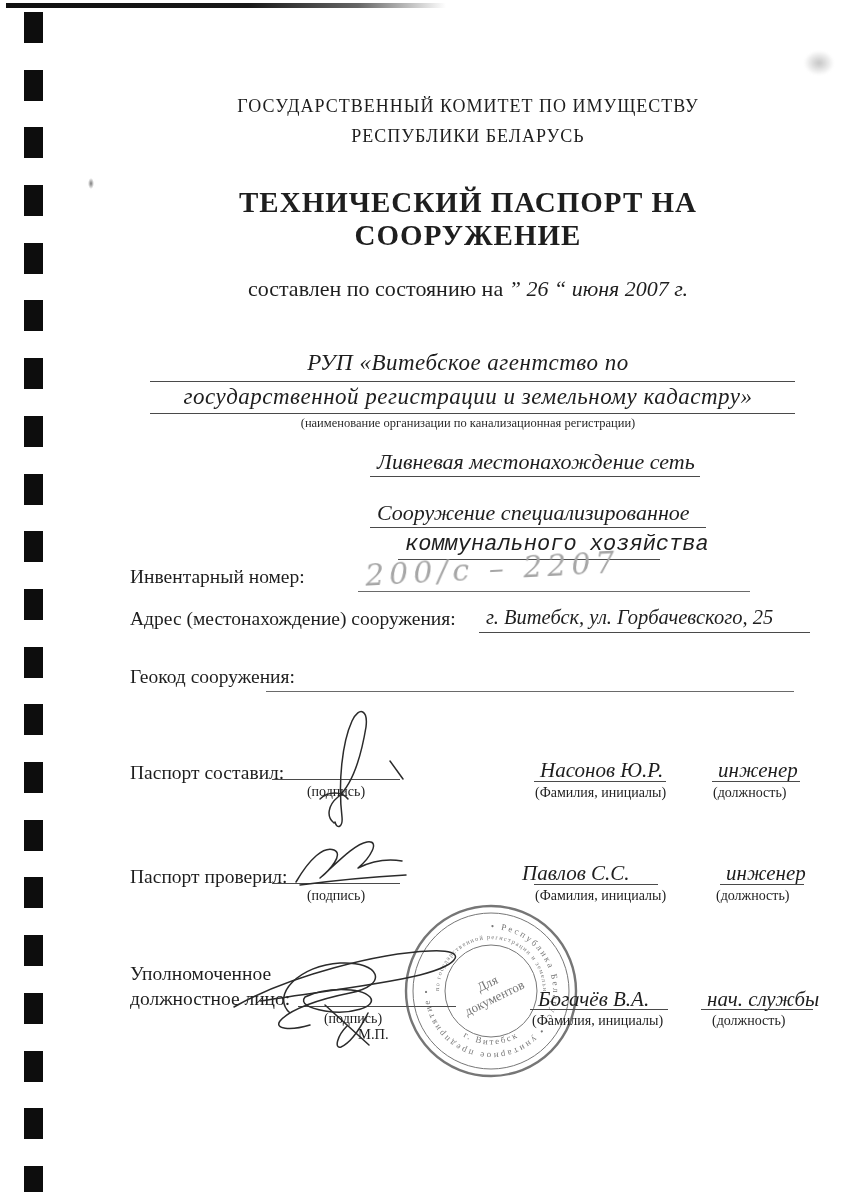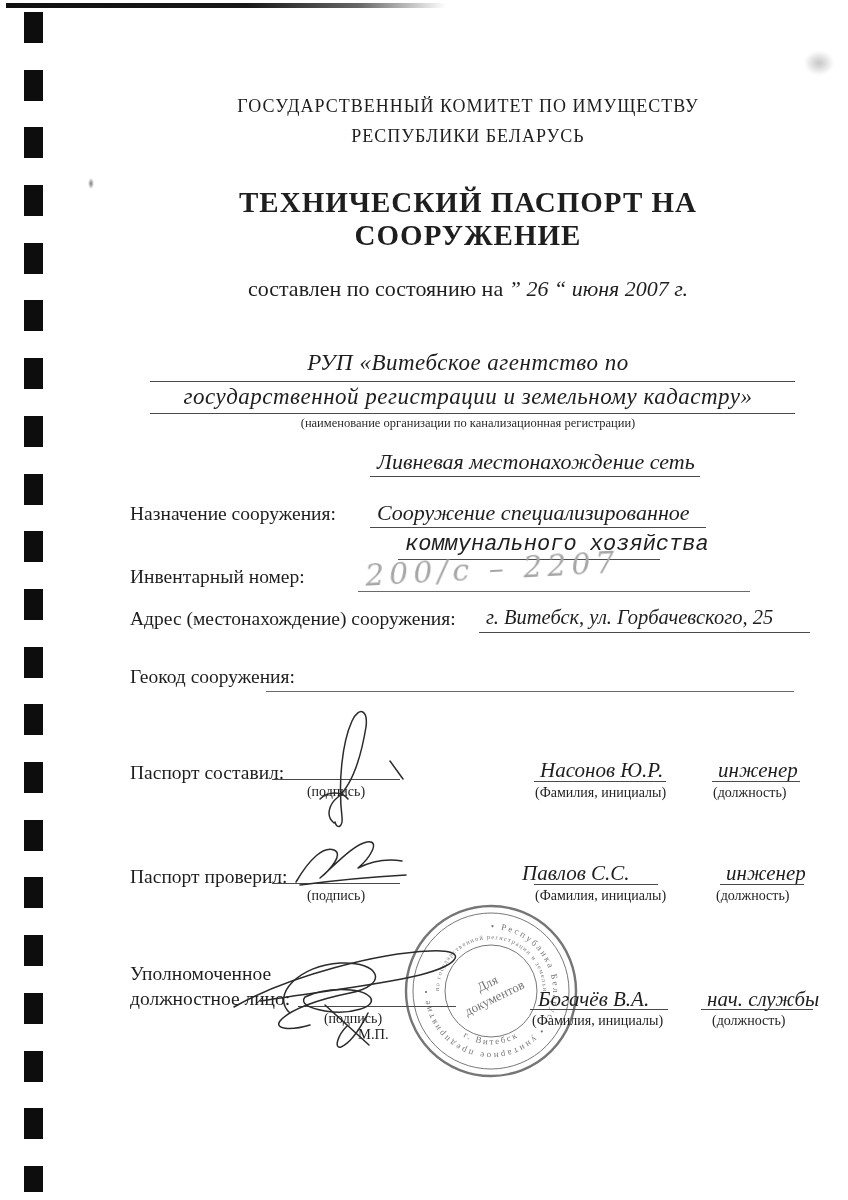--- a/index.html
+++ b/index.html
@@ -72,21 +72,20 @@
 
   <div class="abs center-block org-italic" style="top:350px;">РУП «Витебское  агентство по</div>
   <div class="hline" style="left:150px; top:381px; width:645px;"></div>
   <div class="abs center-block org-italic" style="top:384px;">государственной регистрации и земельному кадастру»</div>
   <div class="hline" style="left:150px; top:413px; width:645px;"></div>
   <div class="abs center-block small-caption" style="top:416px;">(наименование организации по канализационная регистрации)</div>
 
   <div class="abs field-value" style="left:377px; top:449px;">Ливневая местонахождение сеть</div>
   <div class="hline" style="left:370px; top:476px; width:330px;"></div>
 
-  <div class="abs field-label" style="left:130px; top:503px;">Назначение сооружения:</div>
   <div class="abs field-value" style="left:377px; top:500px;">Сооружение  специализированное</div>
   <div class="hline" style="left:370px; top:527px; width:336px;"></div>
   <div class="abs field-value" style="left:405px; top:532px;font-family:Liberation Mono, monospace;">коммунального хозяйства</div>
   <div class="hline" style="left:398px; top:559px; width:262px;"></div>
 
   <div class="abs field-label" style="left:130px; top:566px;">Инвентарный номер:</div>
   <div class="abs handwritten" style="left:365px; top:551px;">200/с – 2207</div>
   <div class="hline soft" style="left:358px; top:591px; width:392px;"></div>
 
   <div class="abs field-label" style="left:130px; top:608px;">Адрес (местонахождение) сооружения:</div>

